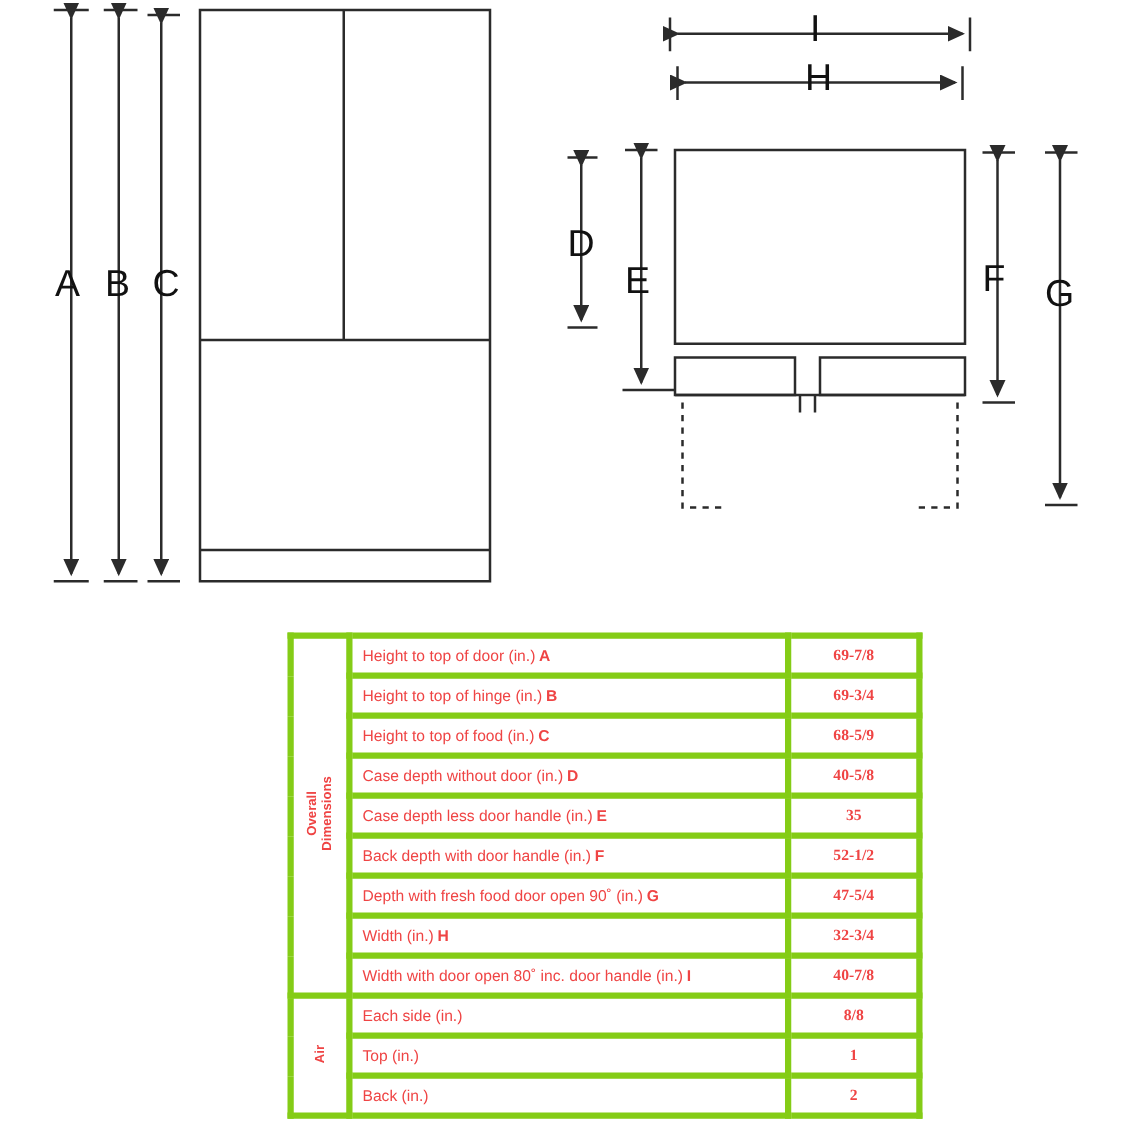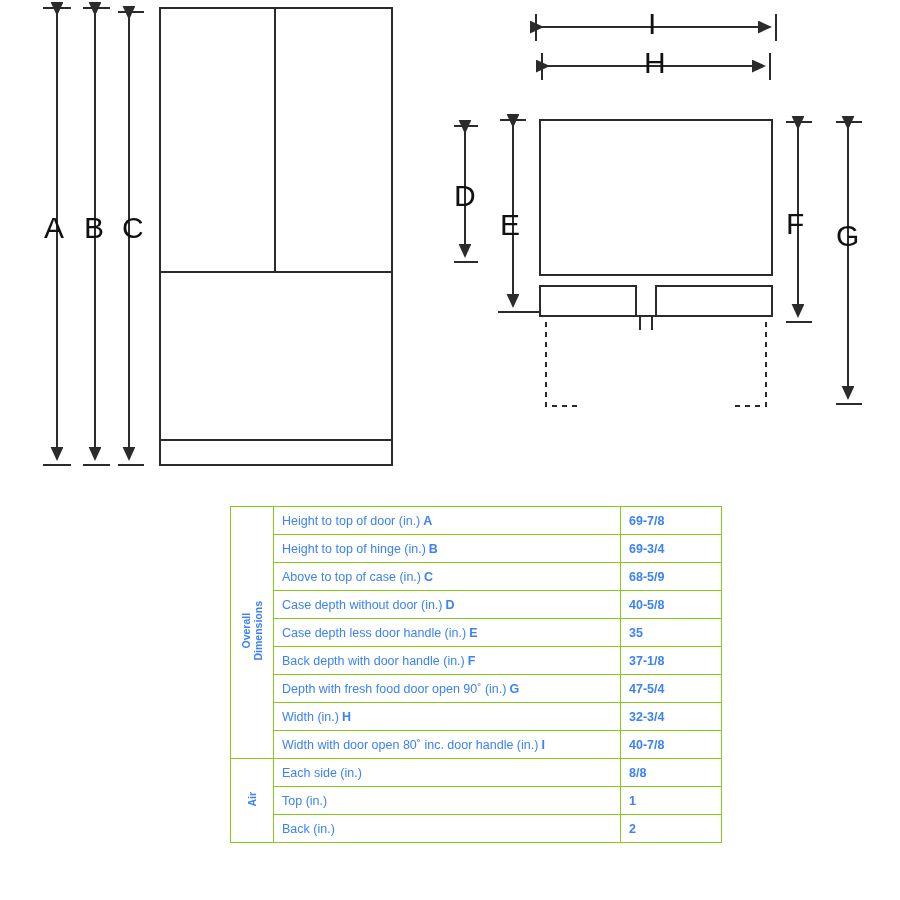--- a/index.html
+++ b/index.html
@@ -41,26 +41,26 @@
     left: 230px;
     top: 506px;
     width: 442px;
   }
   table.spec {
     border-collapse: collapse;
     width: 442px;
     table-layout: fixed;
   }
   table.spec td {
-    border: 1px solid #84cc16;
+    border: 5px solid #84cc16;
     font-size: 12.5px;
     padding: 0 8px;
     height: 27px;
     vertical-align: middle;
-    color: #3b82f6;
+    color: #ef4444;
   }
   td.group {
     width: 26px;
     padding: 0;
     text-align: center;
     vertical-align: middle;
   }
   td.group .rot {
     writing-mode: vertical-rl;
     transform: rotate(180deg);
@@ -71,22 +71,24 @@
     text-align: center;
     white-space: pre-line;
   }
   td.label {
     width: 330px;
     text-align: left;
     white-space: nowrap;
   }
   td.value {
     width: 84px;
+    text-align: center;
     font-weight: bold;
     font-size: 12.5px;
+    font-family: Liberation Serif, serif;
   }
   .label-letter {
     font-weight: bold;
     margin-left: 3px;
   }
   
   #footnote {
     position: absolute;
     left: 14px;
     top: 872px;
@@ -210,34 +212,34 @@
           <td class="group" rowspan="9"><span class="rot">Overall
 Dimensions</span></td>
           <td class="label"><span>Height to top of door (in.)</span><span class="label-letter">A</span></td>
           <td class="value">69-7/8</td>
         </tr>
         <tr>
           <td class="label"><span>Height to top of hinge (in.)</span><span class="label-letter">B</span></td>
           <td class="value">69-3/4</td>
         </tr>
         <tr>
-          <td class="label"><span>Above to top of case (in.)</span><span class="label-letter">C</span></td>
+          <td class="label"><span>Height to top of food (in.)</span><span class="label-letter">C</span></td>
           <td class="value">68-5/9</td>
         </tr>
         <tr>
           <td class="label"><span>Case depth without door (in.)</span><span class="label-letter">D</span></td>
           <td class="value">40-5/8</td>
         </tr>
         <tr>
           <td class="label"><span>Case depth less door handle (in.)</span><span class="label-letter">E</span></td>
           <td class="value">35</td>
         </tr>
         <tr>
           <td class="label"><span>Back depth with door handle (in.)</span><span class="label-letter">F</span></td>
-          <td class="value">37-1/8</td>
+          <td class="value">52-1/2</td>
         </tr>
         <tr>
           <td class="label"><span>Depth with fresh food door open 90˚ (in.)</span><span class="label-letter">G</span></td>
           <td class="value">47-5/4</td>
         </tr>
         <tr>
           <td class="label"><span>Width (in.)</span><span class="label-letter">H</span></td>
           <td class="value">32-3/4</td>
         </tr>
         <tr>

